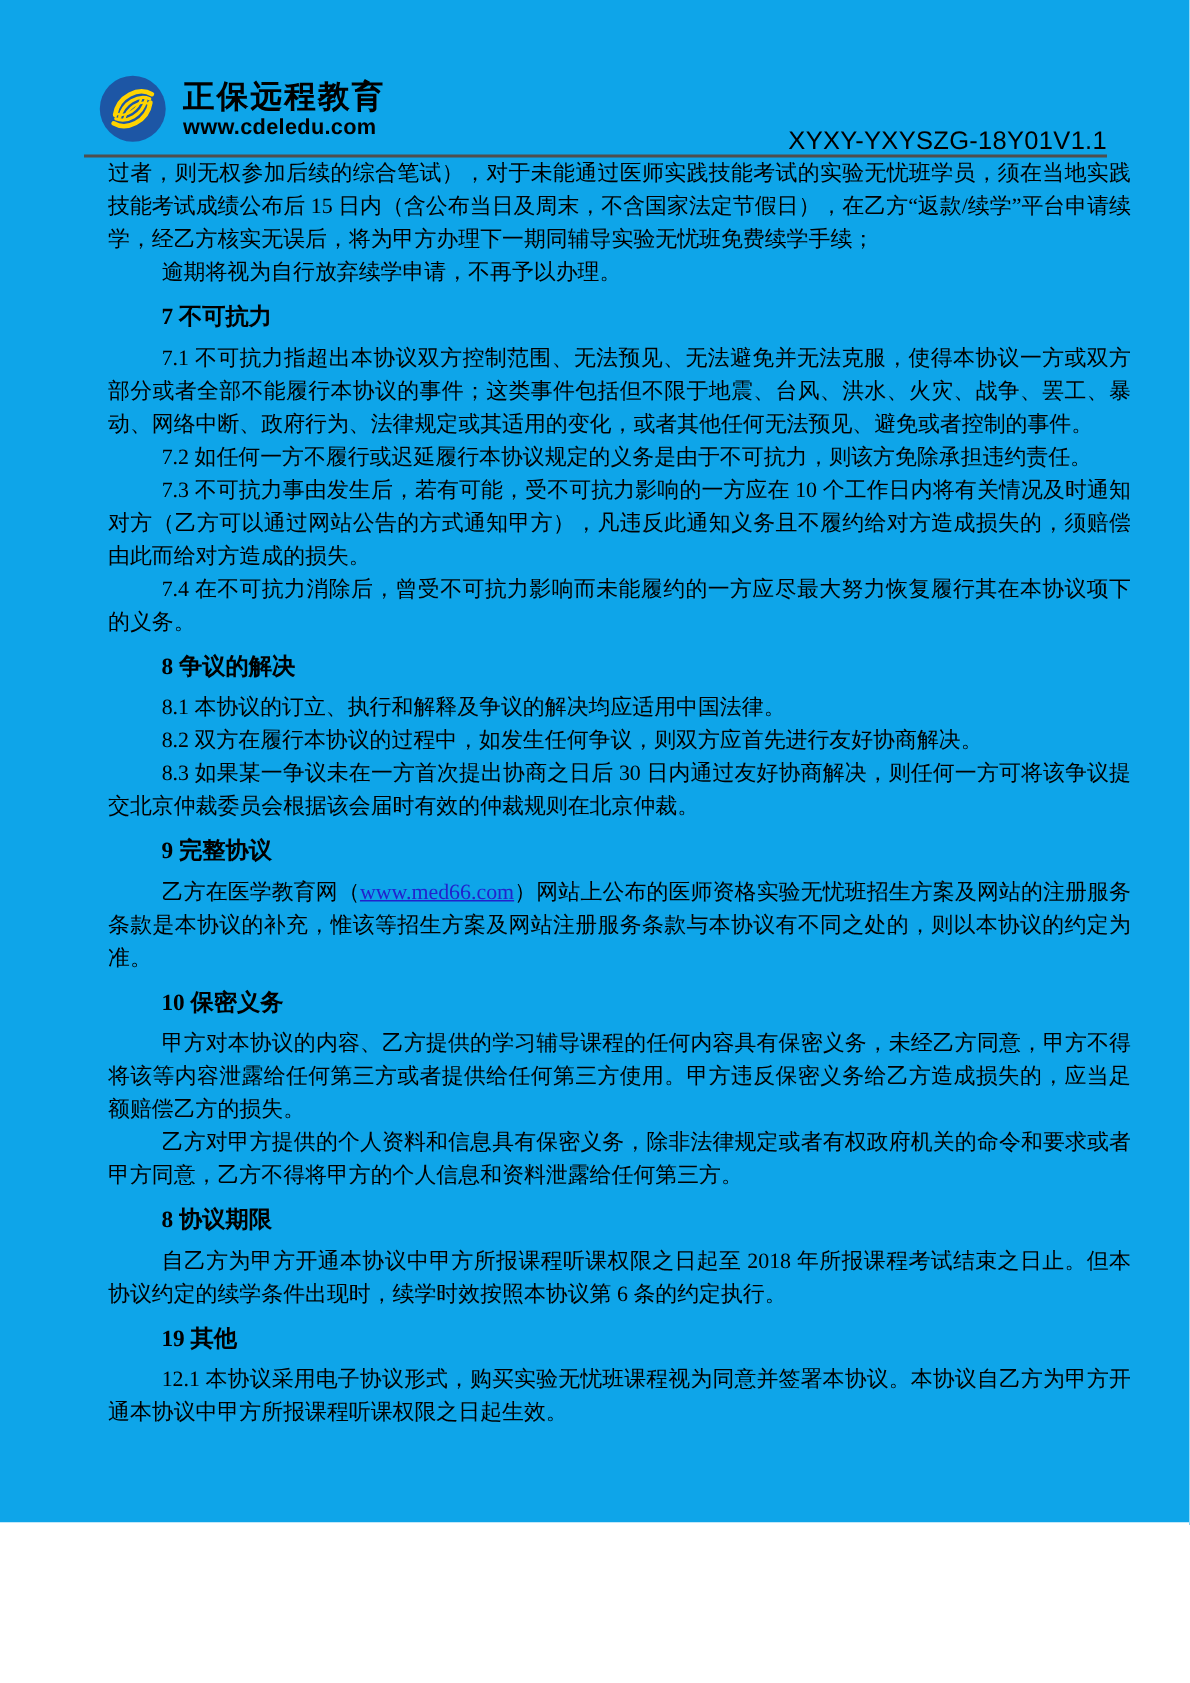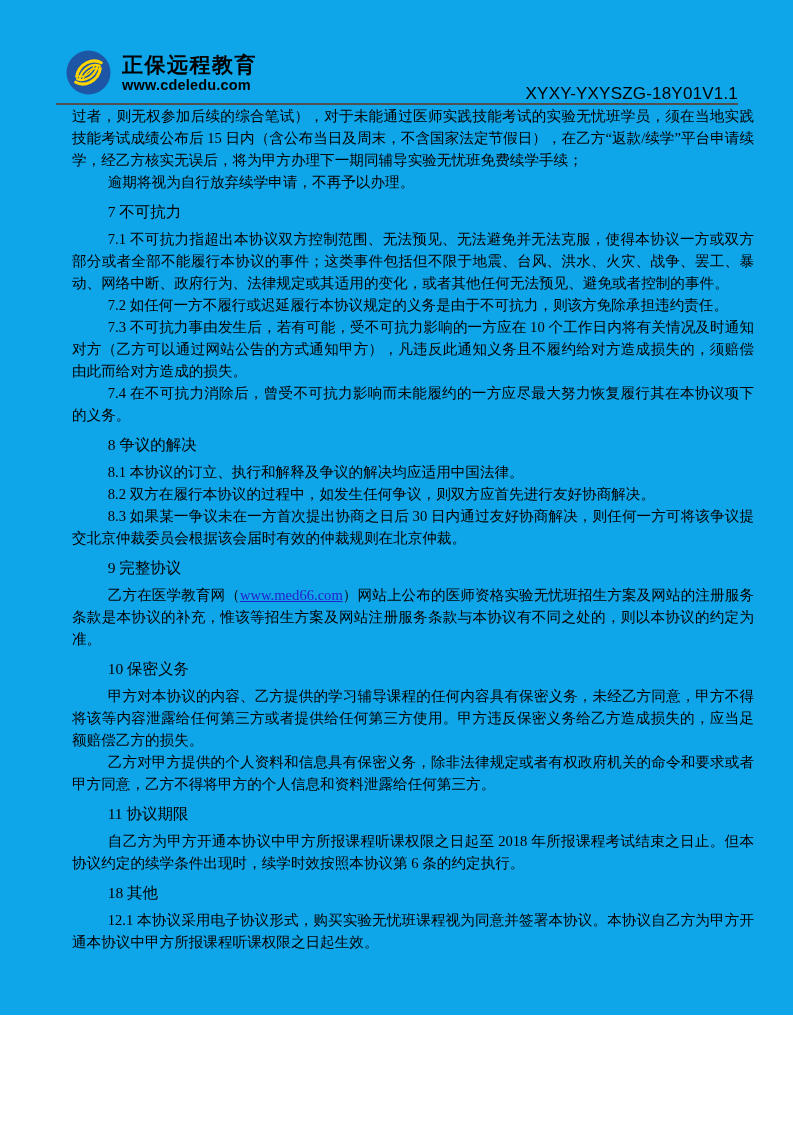--- a/index.html
+++ b/index.html
@@ -13,21 +13,21 @@
   .brand-name{font-size:21px;line-height:25px;letter-spacing:1.5px;}
   .brand-url{font-size:14.5px;line-height:17px;letter-spacing:0.2px;}
   .doc-code{position:absolute;right:0;bottom:-3px;font-family:"Liberation Sans","DejaVu Sans",sans-serif;
             font-size:17px;letter-spacing:0.2px;}
   .rule{position:absolute;left:56px;top:103px;width:682px;height:2px;background:#4f4f4f;}
 
   
   .content{position:absolute;left:72px;top:105px;width:682px;}
   .para{margin:0;font-size:14.6px;line-height:22px;text-align:justify;}
   .indent{text-indent:2.45em;}
-  .h{margin:8px 0 5px;font-size:15.5px;line-height:22px;font-weight:normal;text-indent:2.3em;}
+  .h{margin:8px 0 5px;font-size:15.5px;line-height:22px;font-weight:bold;text-indent:2.3em;}
   .link{color:#2222cc;text-decoration:underline;cursor:pointer;}
 
   
   .page-number{position:absolute;top:1026px;left:0;width:100%;text-align:center;
                font-size:14px;line-height:18px;}
 </style>
 </head>
 <body>
 
 <div class="page">
@@ -68,22 +68,22 @@
     <p class="para indent">8.2 双方在履行本协议的过程中，如发生任何争议，则双方应首先进行友好协商解决。</p>
     <p class="para indent">8.3 如果某一争议未在一方首次提出协商之日后 30 日内通过友好协商解决，则任何一方可将该争议提交北京仲裁委员会根据该会届时有效的仲裁规则在北京仲裁。</p>
 
     <p class="h">9 完整协议</p>
     <p class="para indent"><span>乙方在医学教育网（</span><a class="link">www.med66.com</a><span>）网站上公布的医师资格实验无忧班招生方案及网站的注册服务条款是本协议的补充，惟该等招生方案及网站注册服务条款与本协议有不同之处的，则以本协议的约定为准。</span></p>
 
     <p class="h">10 保密义务</p>
     <p class="para indent">甲方对本协议的内容、乙方提供的学习辅导课程的任何内容具有保密义务，未经乙方同意，甲方不得将该等内容泄露给任何第三方或者提供给任何第三方使用。甲方违反保密义务给乙方造成损失的，应当足额赔偿乙方的损失。</p>
     <p class="para indent">乙方对甲方提供的个人资料和信息具有保密义务，除非法律规定或者有权政府机关的命令和要求或者甲方同意，乙方不得将甲方的个人信息和资料泄露给任何第三方。</p>
 
-    <p class="h">11 协议期限</p>
+    <p class="h">8 协议期限</p>
     <p class="para indent">自乙方为甲方开通本协议中甲方所报课程听课权限之日起至 2018 年所报课程考试结束之日止。但本协议约定的续学条件出现时，续学时效按照本协议第 6 条的约定执行。</p>
 
-    <p class="h">18 其他</p>
+    <p class="h">19 其他</p>
     <p class="para indent">12.1 本协议采用电子协议形式，购买实验无忧班课程视为同意并签署本协议。本协议自乙方为甲方开通本协议中甲方所报课程听课权限之日起生效。</p>
   </div>
 
   <div class="page-number">4</div>
 
 </div>
 
 </body></html>

